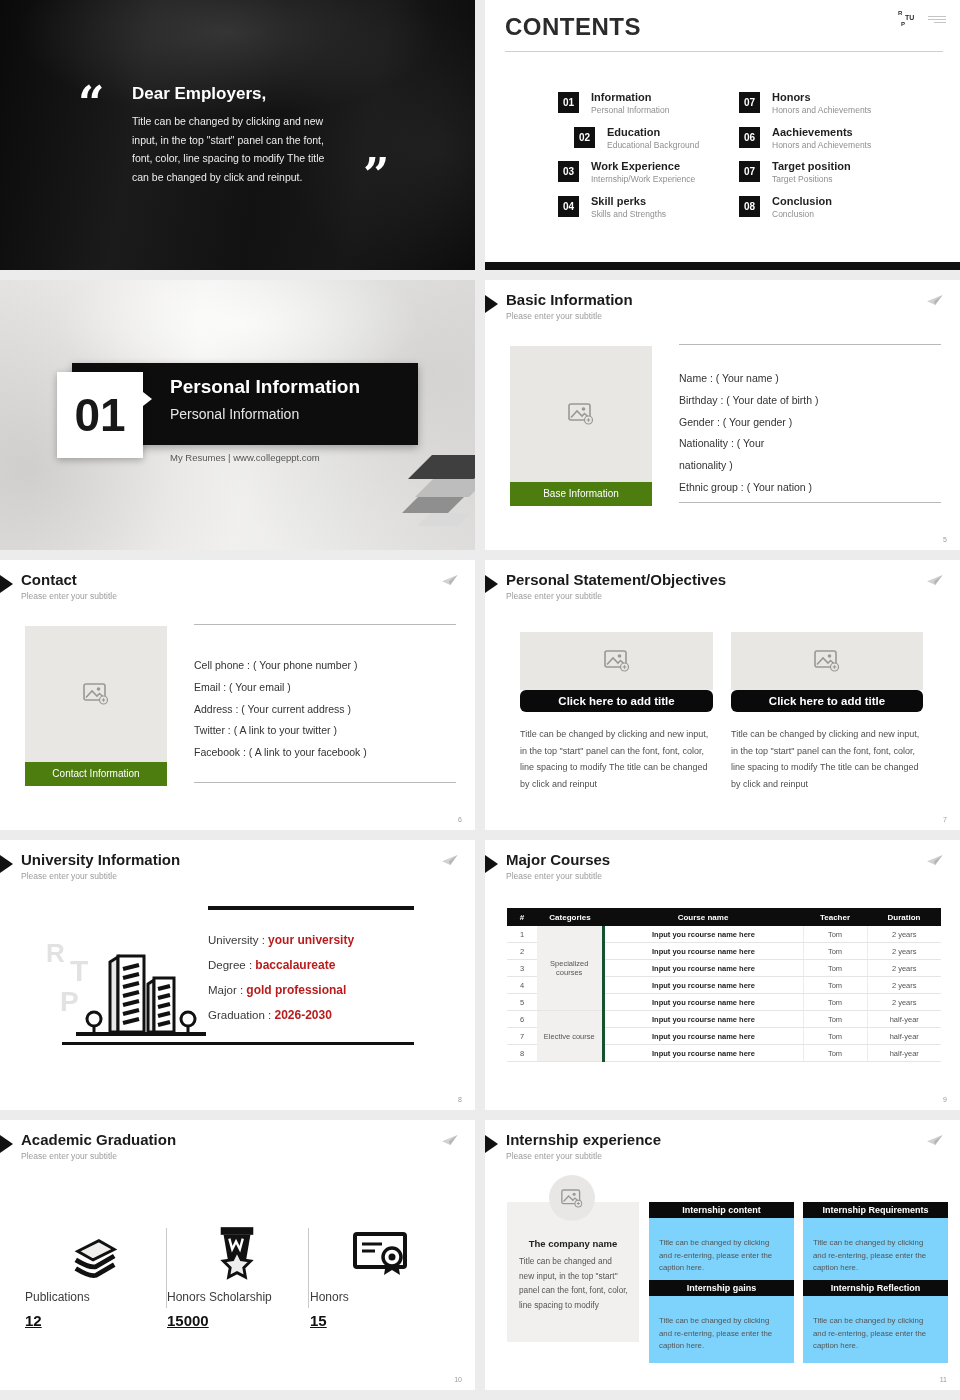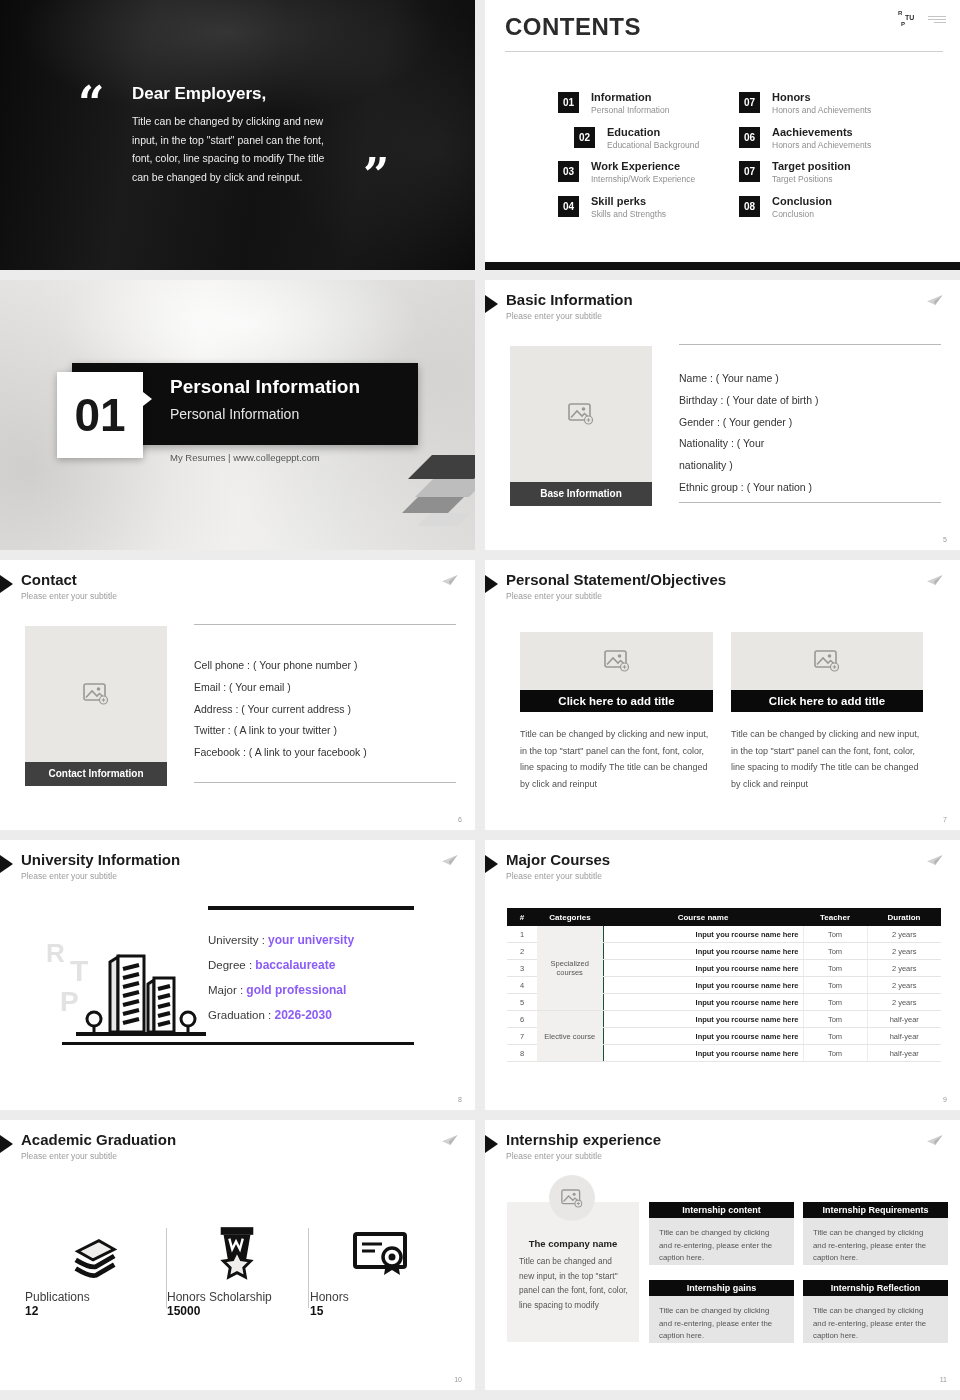--- a/index.html
+++ b/index.html
@@ -60,68 +60,68 @@
   .sec-deco1{left:348px;top:92px;width:66px;height:24px;background:#3f3f3f;}
   .sec-deco2{left:352px;top:116px;width:54px;height:18px;background:#bdbdbd;}
   .sec-deco3{left:338px;top:134px;width:46px;height:16px;background:#8f8f8f;}
   .sec-deco4{left:352px;top:150px;width:40px;height:13px;background:#d9d9d9;}
   .sec-foot{position:absolute;left:170px;top:172px;font-size:9.5px;color:#555;}
 
   
   .ph-card{position:absolute;left:25px;top:66px;width:142px;height:160px;}
   .ph-img{position:absolute;left:0;top:0;right:0;height:136px;background:#e9e7e4;
      display:flex;align-items:center;justify-content:center;}
-  .ph-cap{position:absolute;left:0;right:0;bottom:0;height:24px;background:#404040;color:#ffffff;
-     font-size:10px;font-weight:bold;text-align:center;line-height:24px;}
+  .ph-cap{position:absolute;left:0;right:0;bottom:0;height:24px;background:#4d7c0f;color:#ffffff;
+     font-size:10px;font-weight:normal;text-align:center;line-height:24px;}
   .info-rule{position:absolute;left:194px;width:262px;height:1px;background:#b9b9b9;}
   .info-lines{position:absolute;left:194px;width:262px;font-size:10.5px;color:#333;}
   .info-lines div{height:21.8px;line-height:21.8px;white-space:nowrap;}
 
   
   .st-card{position:absolute;top:72px;width:193px;}
   .st-img{height:58px;background:#e9e7e4;display:flex;align-items:center;justify-content:center;}
   .st-cap{height:22px;background:#0a0a0a;color:#fff;font-size:11.5px;font-weight:bold;
-     text-align:center;line-height:22px;}
+     text-align:center;line-height:22px;border-radius:6px;}
   .st-body{margin-top:14px;font-size:9px;line-height:16.5px;color:#4f4f4f;}
 
   
   .uni-topbar{position:absolute;left:208px;top:66px;width:206px;height:4px;background:#111;}
   .uni-botline{position:absolute;left:62px;top:202px;width:352px;height:2.5px;background:#111;}
   .uni-rows{position:absolute;left:208px;top:88px;}
   .uni-rows div{height:25px;line-height:25px;font-size:11.5px;color:#3a3a3a;white-space:nowrap;}
-  .uni-rows b{color:#8b5cf6;font-size:12px;margin-top:12px;}
+  .uni-rows b{color:#b91c1c;font-size:12px;margin-top:12px;}
   .uni-wm{position:absolute;font-weight:bold;color:#e2e2e2;}
   .uni-bldg{position:absolute;left:76px;top:100px;}
 
   
   .ctable{position:absolute;left:22px;top:68px;width:434px;border-collapse:collapse;table-layout:fixed;}
   .ctable th{background:#0d0d0d;color:#fff;font-size:8px;font-weight:bold;height:18px;padding:0;}
   .ctable td{font-size:7.5px;height:16px;padding:0 4px;border-bottom:1px solid #e5e5e5;color:#555;text-align:center;}
-  .ctable .namecell{text-align:right;font-weight:bold;color:#1d1d1d;border-left:1px solid #14532d;border-right:1px solid #ececec;}
+  .ctable .namecell{text-align:center;font-weight:bold;color:#1d1d1d;border-left:3px solid #14532d;border-right:1px solid #ececec;}
   .ctable .catcell{background:#f1f0ef;color:#555;}
   .ctable .durcell{border-left:1px solid #ececec;}
 
   
   .stat{position:absolute;top:100px;width:140px;text-align:left;}
   .stat .icon{height:62px;display:flex;align-items:flex-end;justify-content:center;}
   .stat .lbl{margin-top:8px;font-size:12px;color:#3c3c3c;}
-  .stat .val{margin-top:0;font-size:12px;font-weight:bold;color:#111;}
+  .stat .val{margin-top:8px;font-size:15px;font-weight:bold;color:#111;text-decoration:underline;}
   .stat-div{position:absolute;top:108px;width:1px;height:80px;background:#c9c9c9;}
 
   
   .int-company{position:absolute;left:22px;top:82px;width:132px;height:140px;background:#f1f0ef;}
   .int-circle{position:absolute;left:64px;top:55px;width:46px;height:46px;border-radius:50%;
      background:#e9e7e5;display:flex;align-items:center;justify-content:center;z-index:2;}
   .int-cname{position:absolute;left:22px;top:118px;width:132px;text-align:center;
      font-size:9.5px;font-weight:bold;color:#222;z-index:2;}
   .int-cbody{position:absolute;left:34px;top:134px;width:110px;font-size:8.3px;line-height:14.5px;color:#555;z-index:2;}
   .int-card{position:absolute;width:145px;}
   .int-chead{height:16px;background:#0b0b0b;color:#fff;font-size:9px;font-weight:bold;
      text-align:center;line-height:16px;}
-  .int-cbodybox{background:#e5e5e5;padding:9px 10px;height:29px;font-size:7.8px;line-height:12.5px;color:#555;}
+  .int-cbodybox{background:#7dd3fc;padding:19px 10px;height:29px;font-size:7.8px;line-height:12.5px;color:#555;}
 </style>
 </head>
 <body>
 
 <div class="grid">
 
   <div class="row">
 
     <div class="slide quote-slide">
       <div class="q-open">“</div>

